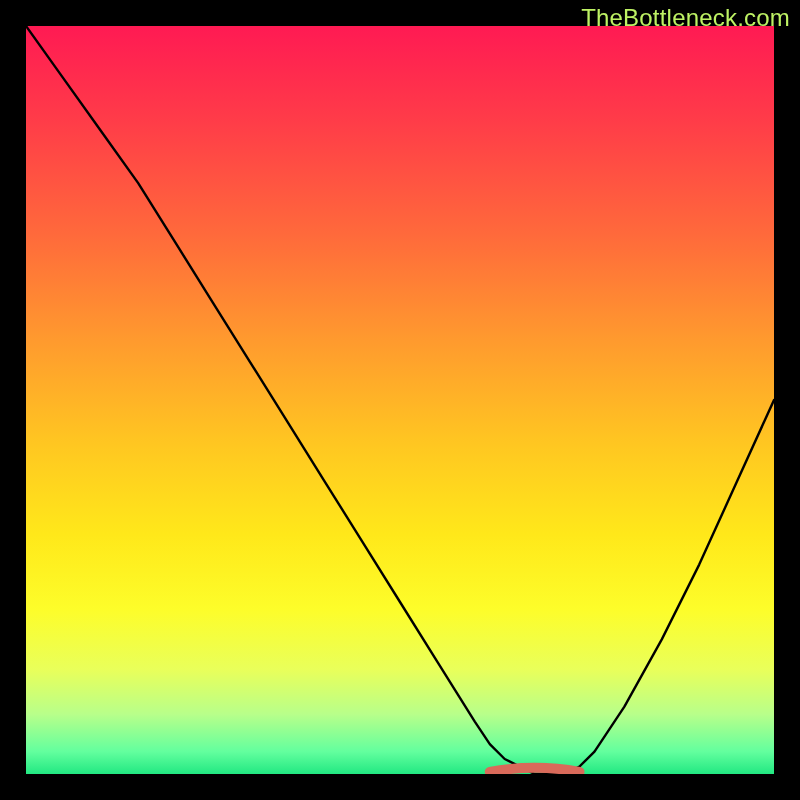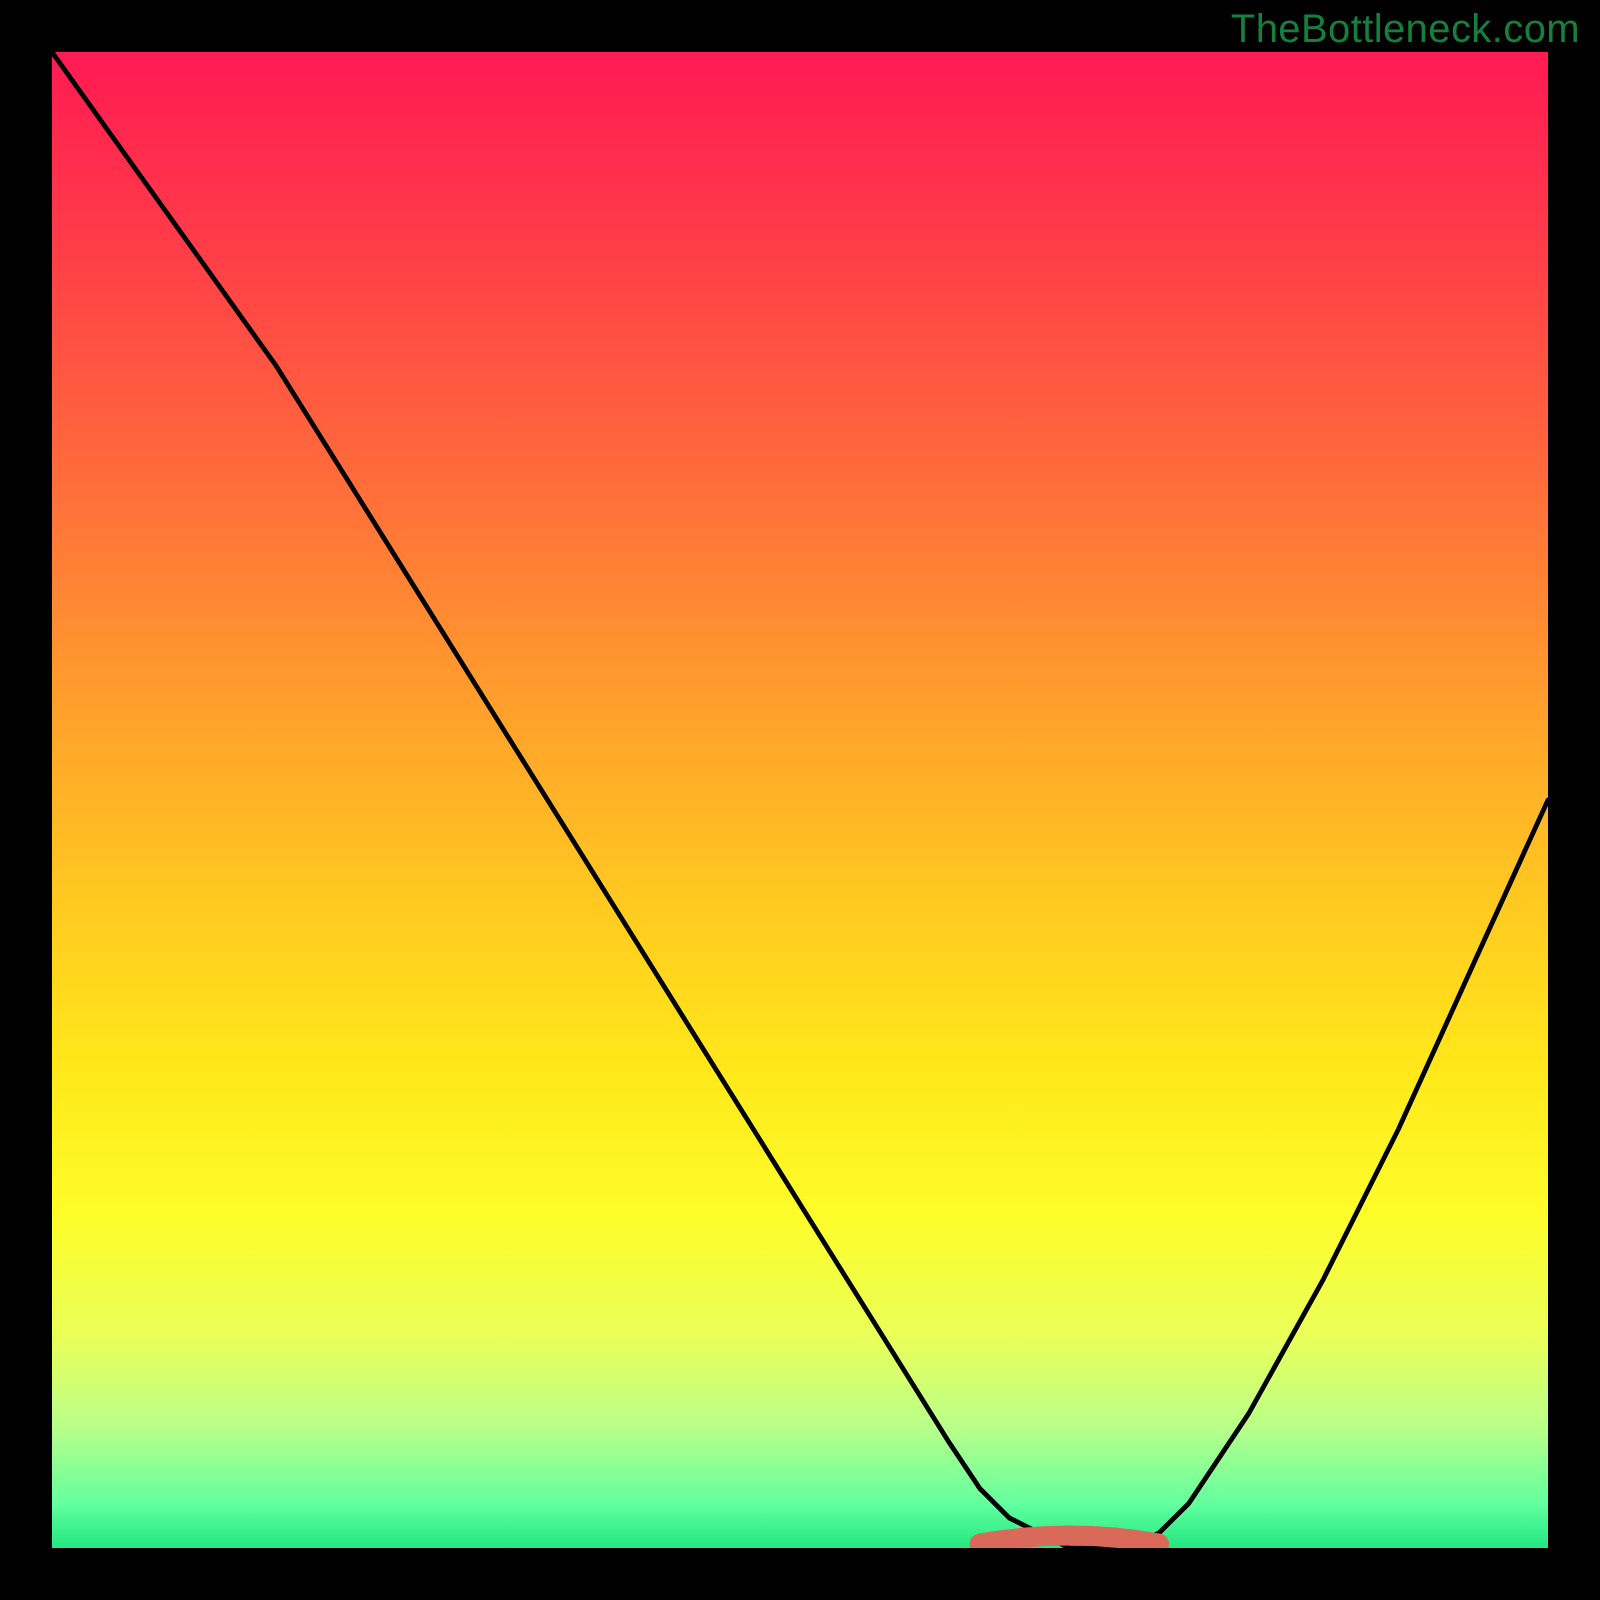--- a/index.html
+++ b/index.html
@@ -46,22 +46,22 @@
   }
   svg.curve {
     position: absolute;
     inset: 0;
   }
   .watermark {
     position: absolute;
     top: 4px;
     right: 10px;
     font-family: Arial, Helvetica, sans-serif;
-    font-size: 20px;
-    color: #15803d;
+    font-size: 24px;
+    color: #bef264;
     letter-spacing: 0.2px;
     margin-left: 14px;
   }
 </style>
 </head>
 <body>
 
 <div class="frame">
   <div class="plot">
     <div class="gradient"></div>

